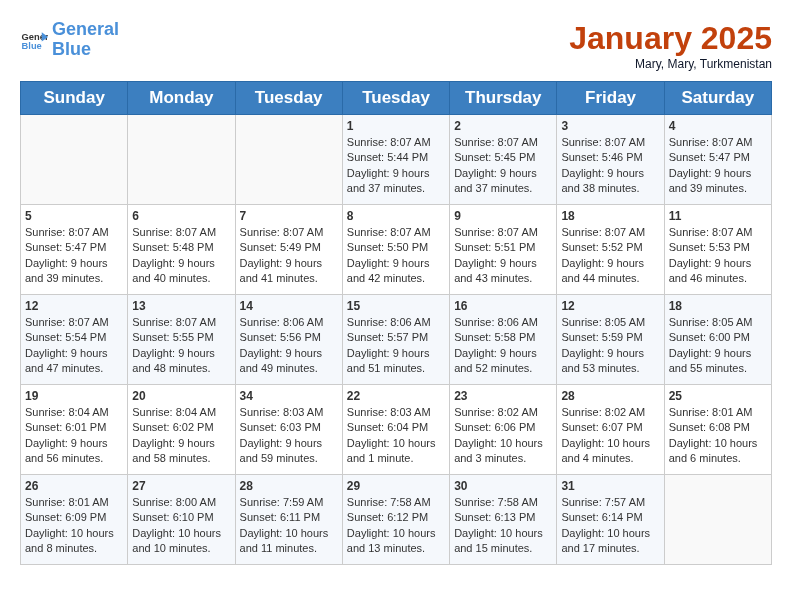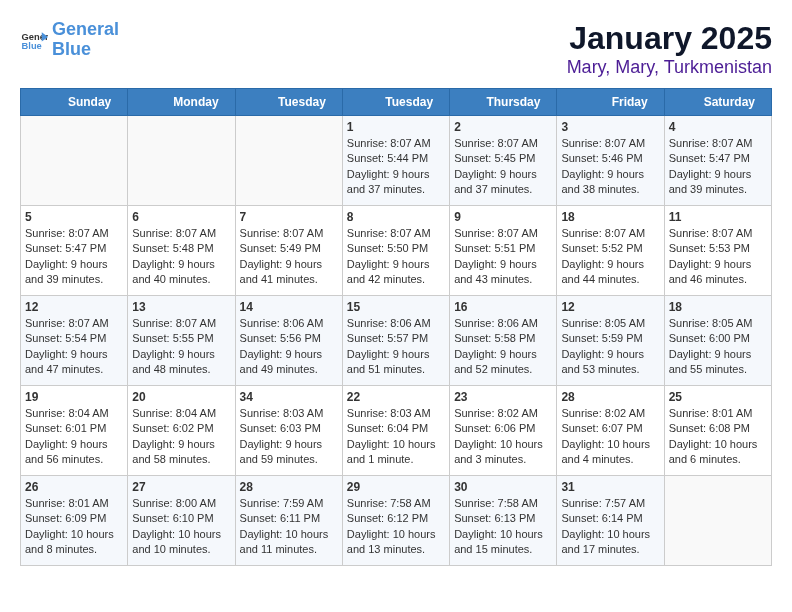--- a/index.html
+++ b/index.html
@@ -33,37 +33,37 @@
     .logo-icon {
       width: 28px;
       height: 28px;
     }
     .title-block {
       text-align: right;
     }
     .month-title {
       font-size: 32px;
       font-weight: bold;
+      color: #c2410c;
+    }
+    .location {
+      font-size: 12px;
       color: #0f172a;
-    }
-    .location {
-      font-size: 18px;
-      color: #4c1d95;
     }
     table {
       width: 100%;
       border-collapse: collapse;
       table-layout: fixed;
     }
     thead th {
       background-color: #3c7fc0;
       color: #fff;
-      font-size: 12px;
-      padding: 6px 16px;
-      text-align: right;
+      font-size: 17px;
+      padding: 6px 8px;
+      text-align: center;
       border: 1px solid #2a6aa8;
     }
     tbody td {
       vertical-align: top;
       border: 1px solid #ccc;
       padding: 4px;
       font-size: 9.5px;
       color: #333;
       height: 90px;
       background: #fff;

